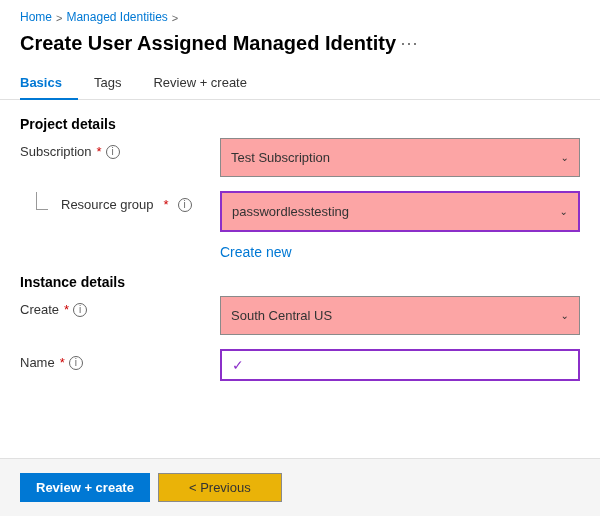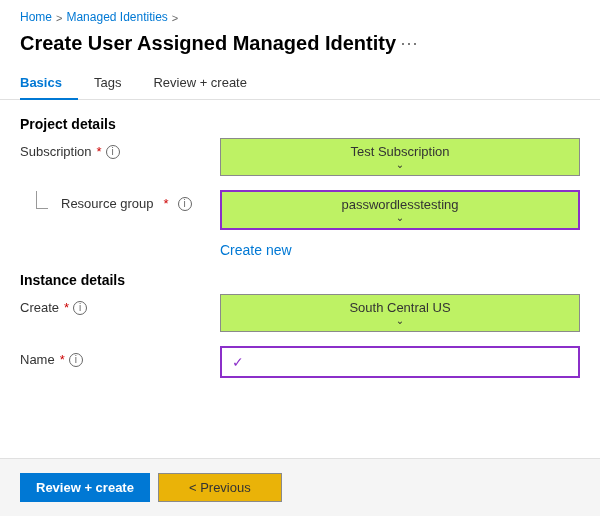--- a/index.html
+++ b/index.html
@@ -133,27 +133,26 @@
       font-size: 10px;
     }
     .form-control-col {
       flex: 1;
     }
     .dropdown {
       display: flex;
       align-items: center;
       justify-content: space-between;
       border: 1px solid #8a8a8a;
-      background: #bef264;
-      padding: 5px 10px;
+      background: #fca5a5;
+      padding: 11px 10px;
       cursor: pointer;
       font-size: 13px;
       color: #333;
       min-height: 32px;
-      flex-direction: column;
     }
     .dropdown .chevron {
       color: #333;
       font-size: 10px;
     }
     .dropdown.highlighted {
       border: 2px solid #8b2fc9;
     }
     .create-new-link {
       color: #0078d4;

